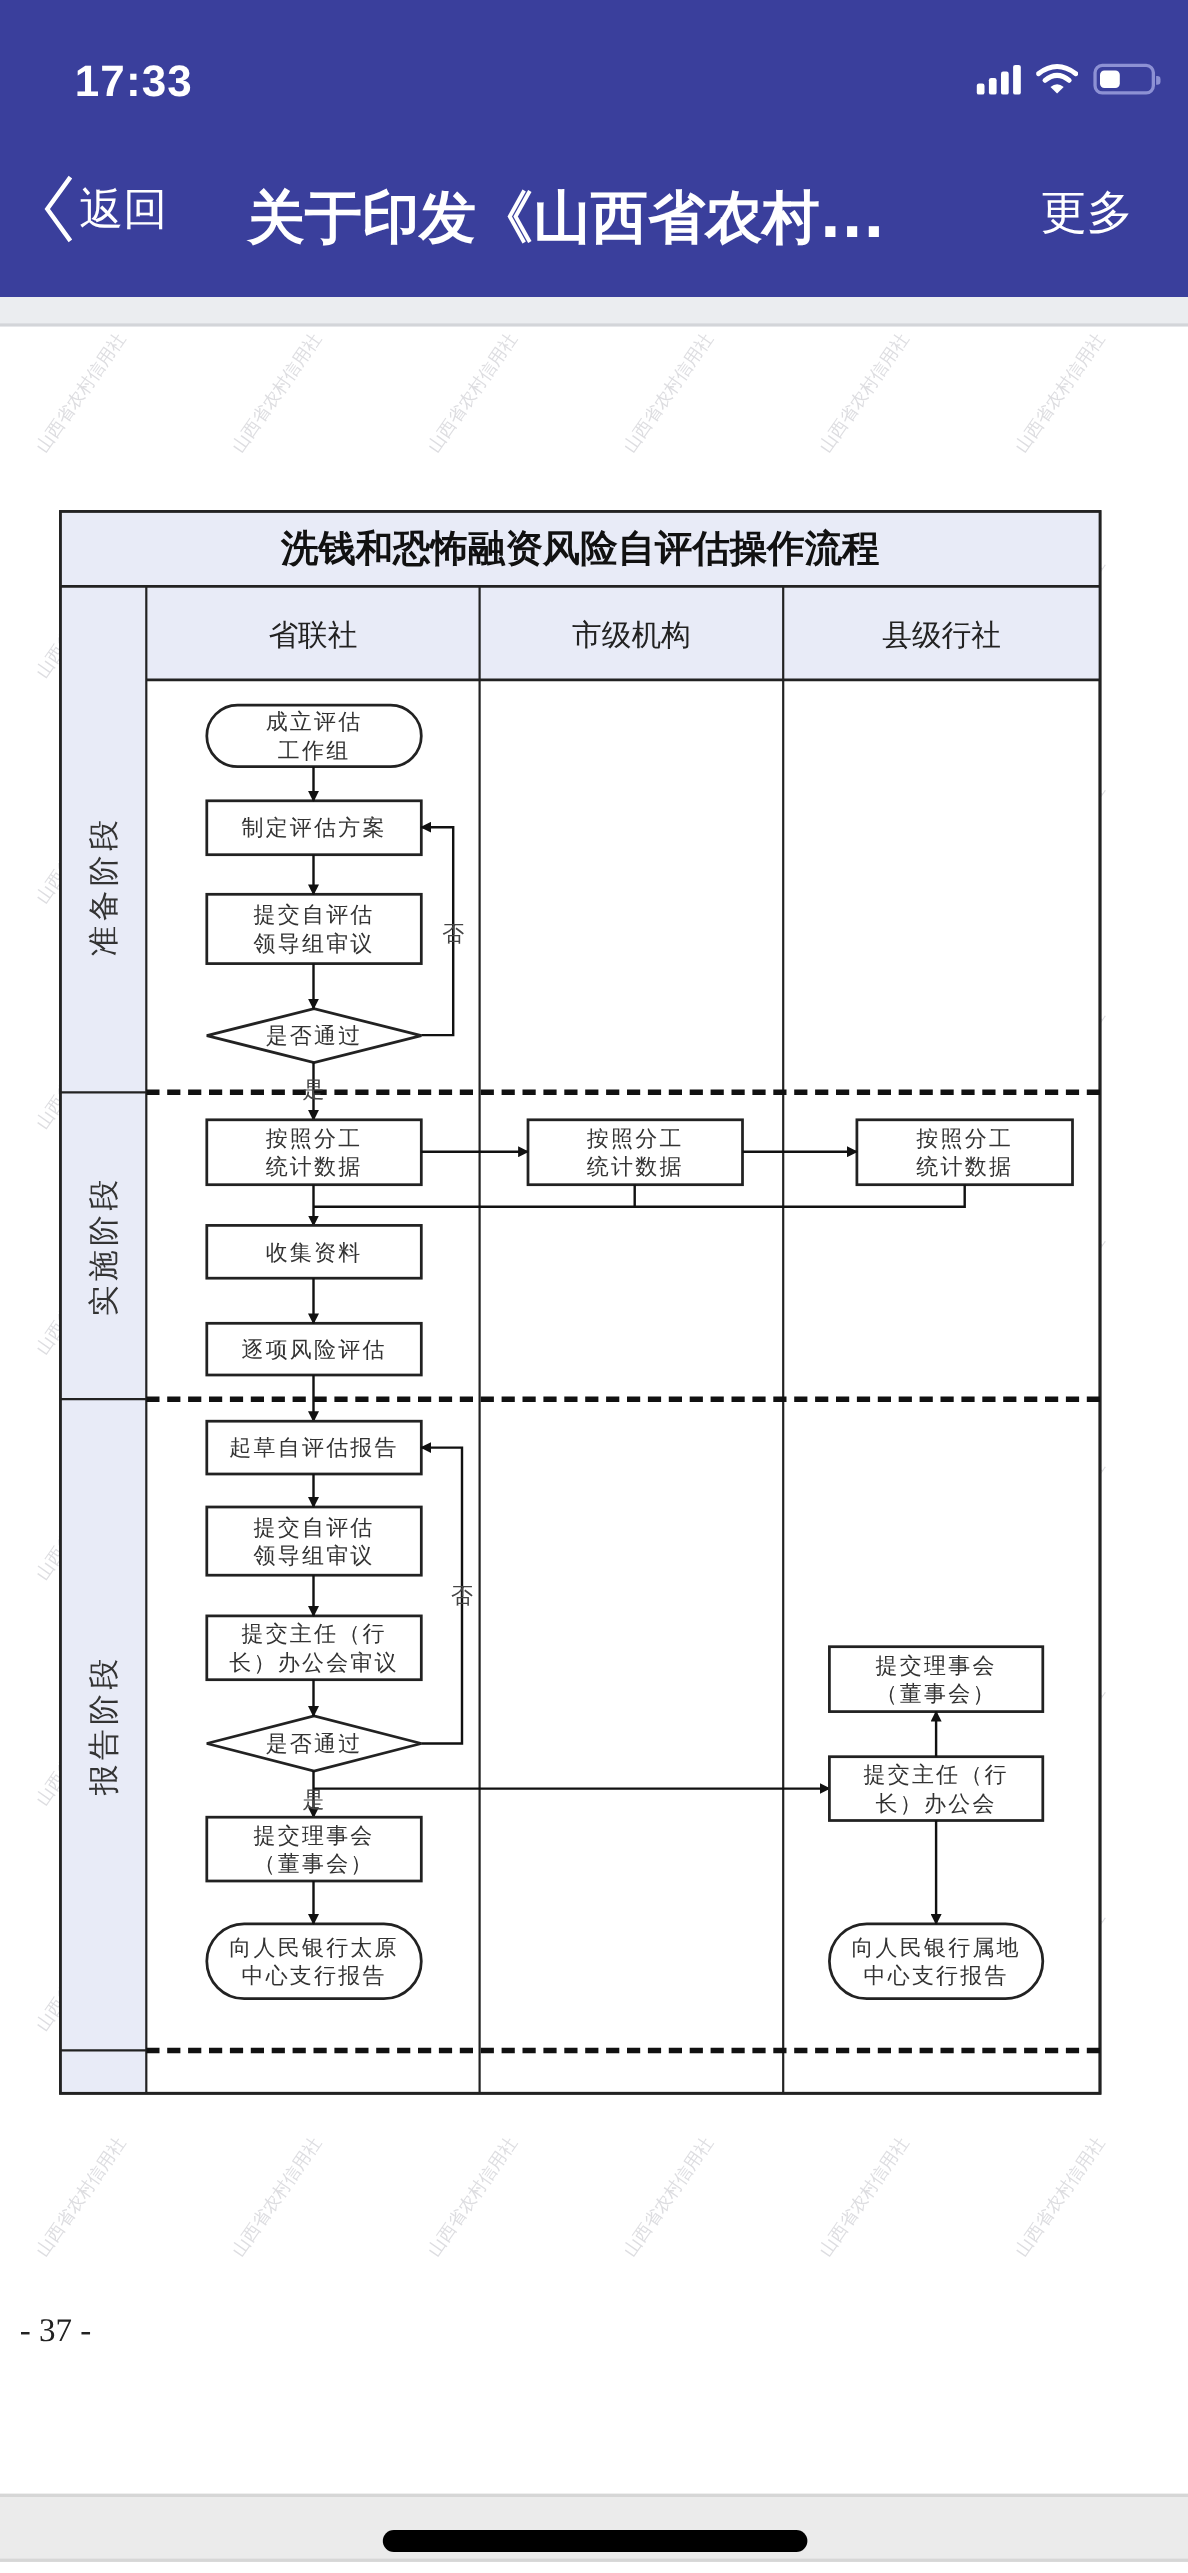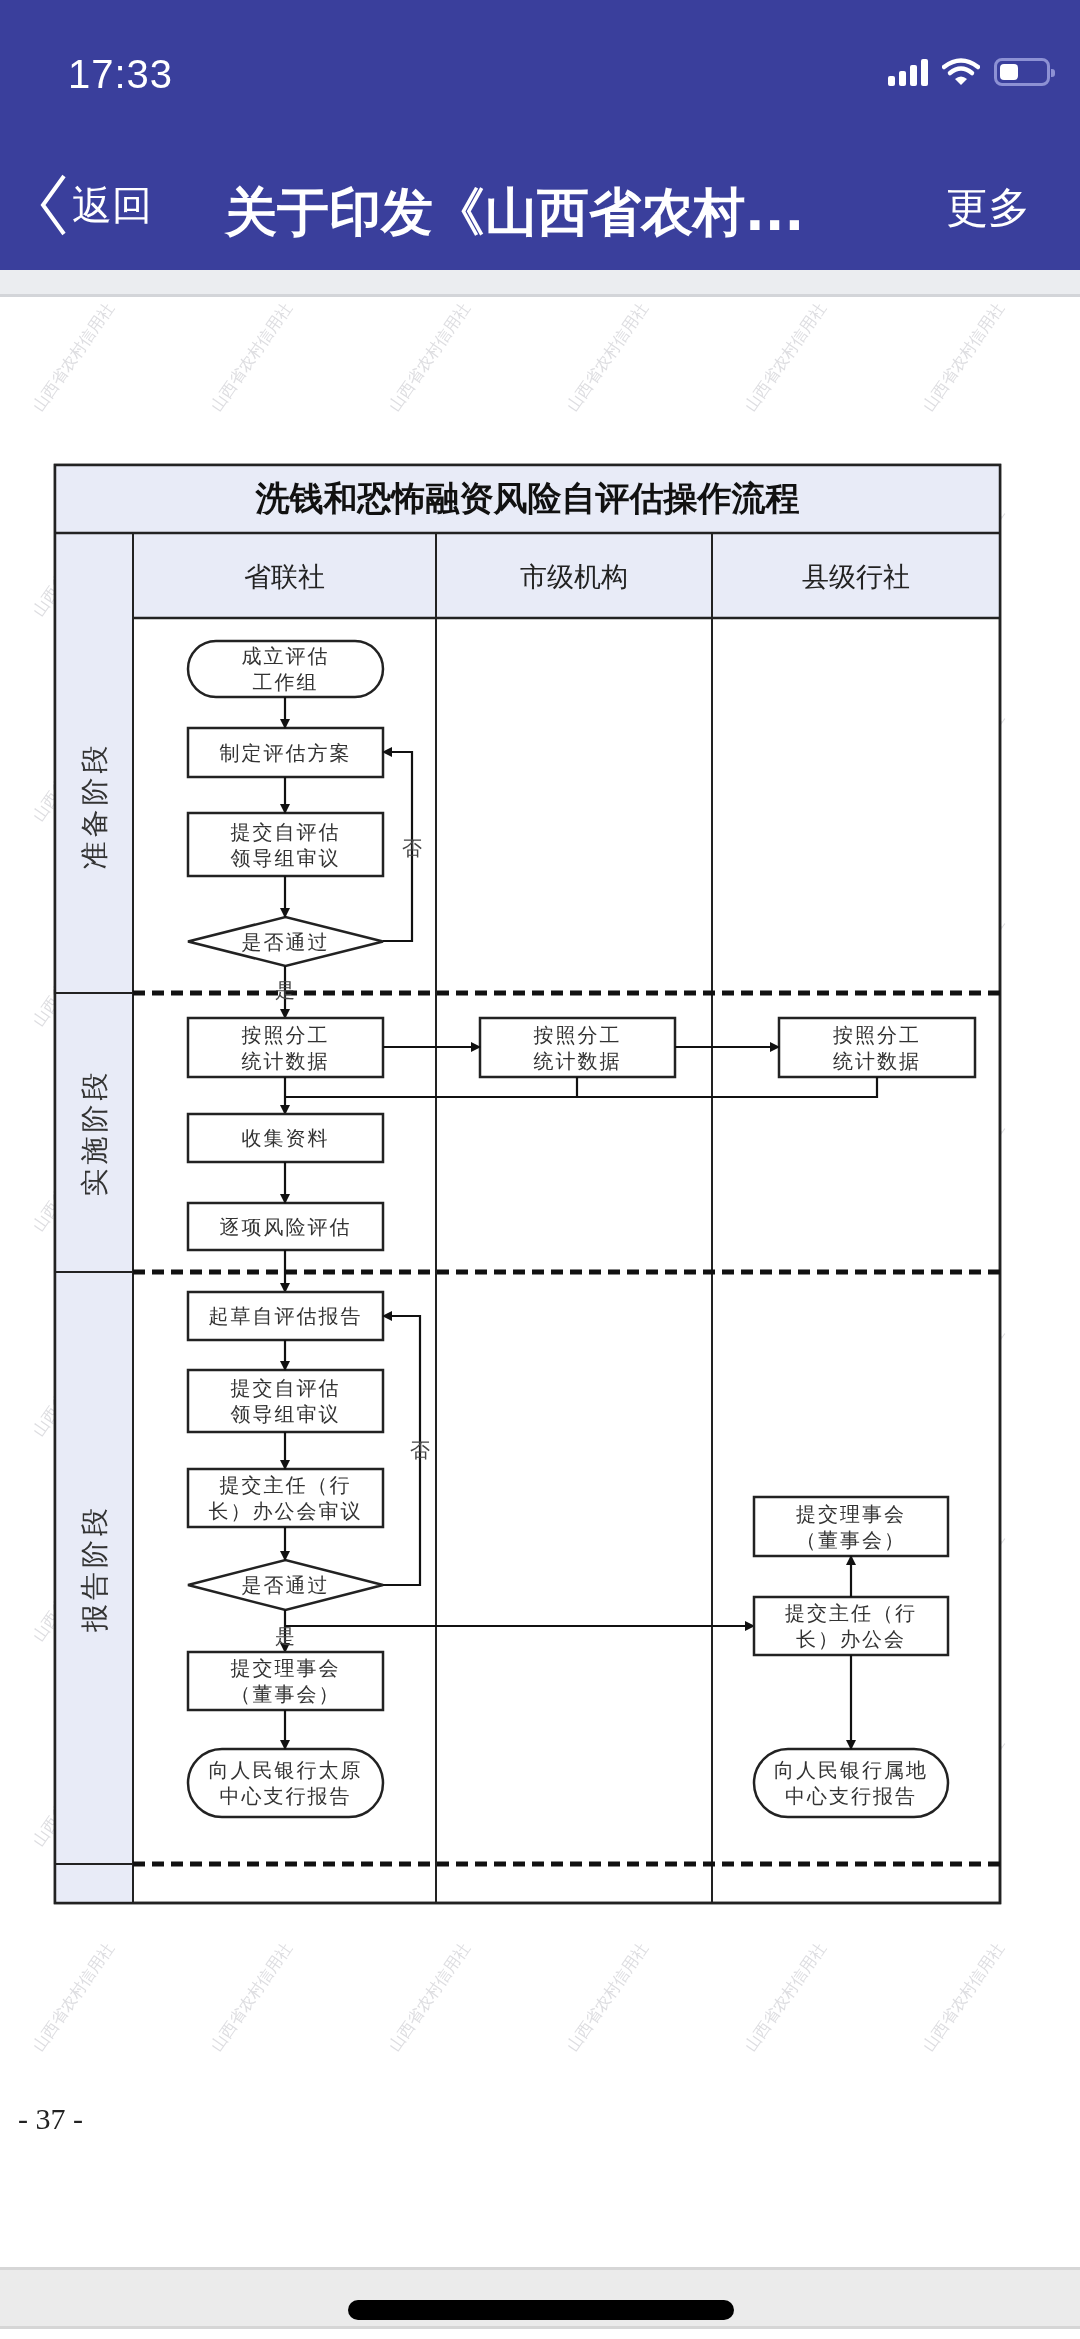--- a/index.html
+++ b/index.html
@@ -1,26 +1,26 @@
 <!DOCTYPE html>
 <html><head>
 <meta charset="utf-8">
 <style>
   html, body { margin:0; padding:0; }
   body { width:1080px; height:2339px; position:relative; background:#ffffff; overflow:hidden;
          font-family:"DejaVu Sans", sans-serif; }
   .topbar { position:absolute; left:0; top:0; width:1080px; height:270px; background:#3a3f9c; color:#fff; }
-  .time { position:absolute; left:68px; top:52px; font-size:40px; font-weight:normal; font-family:"Liberation Sans", sans-serif; letter-spacing:1px; }
+  .time { position:absolute; left:68px; top:52px; font-size:40px; font-weight:bold; font-family:"Liberation Sans", sans-serif; letter-spacing:1px; }
   .status-icons { position:absolute; right:30px; top:58px; display:flex; align-items:center; gap:14px; }
   .signal { display:flex; align-items:flex-end; gap:4px; height:28px; }
   .signal span { display:block; width:7px; background:#fff; border-radius:2px; }
   .battery { width:56px; height:28px; border:3px solid #8d91d4; border-radius:8px; position:relative; box-sizing:border-box; }
   .battery .fill { position:absolute; left:3px; top:3px; bottom:3px; border-radius:4px; background:#fff; }
   .battery:after { content:""; position:absolute; right:-8px; top:8px; width:4px; height:8px; background:#8d91d4; border-radius:0 3px 3px 0; }
-  .navrow { position:absolute; left:0; top:170px; width:1080px; height:70px; }
+  .navrow { position:absolute; left:0; top:155px; width:1080px; height:70px; }
   .back-btn { position:absolute; left:38px; top:0; height:70px; display:flex; align-items:center; font-size:40px; }
   .back-btn svg { margin-right:4px; }
   .title { position:absolute; left:225px; top:8px; font-size:52px; font-weight:bold; white-space:nowrap;text-align:center; }
   .more-btn { position:absolute; right:50px; top:10px; font-size:42px; }
   .subbar { position:absolute; left:0; top:270px; width:1080px; height:24px; background:#ebedf0; border-bottom:3px solid #d3d5d9; }
   .page { position:absolute; left:0; top:297px; width:1080px; height:1970px; background:#fff; overflow:hidden; }
   .wm { position:absolute; color:#cfcfd4; font-size:16px; transform:rotate(-55deg); white-space:nowrap; opacity:0.7; }
   .page-num { position:absolute; left:18px; top:2102px; font-size:30px; font-family:"Liberation Serif", serif; color:#222; }
   .bottombar { position:absolute; left:0; top:2267px; width:1080px; height:56px; background:#ebebeb; border-top:3px solid #d6d6d6; border-bottom:3px solid #d6d6d6; }
   .home-ind { position:absolute; left:348px; top:2300px; width:386px; height:20px; border-radius:10px; background:#000; }

